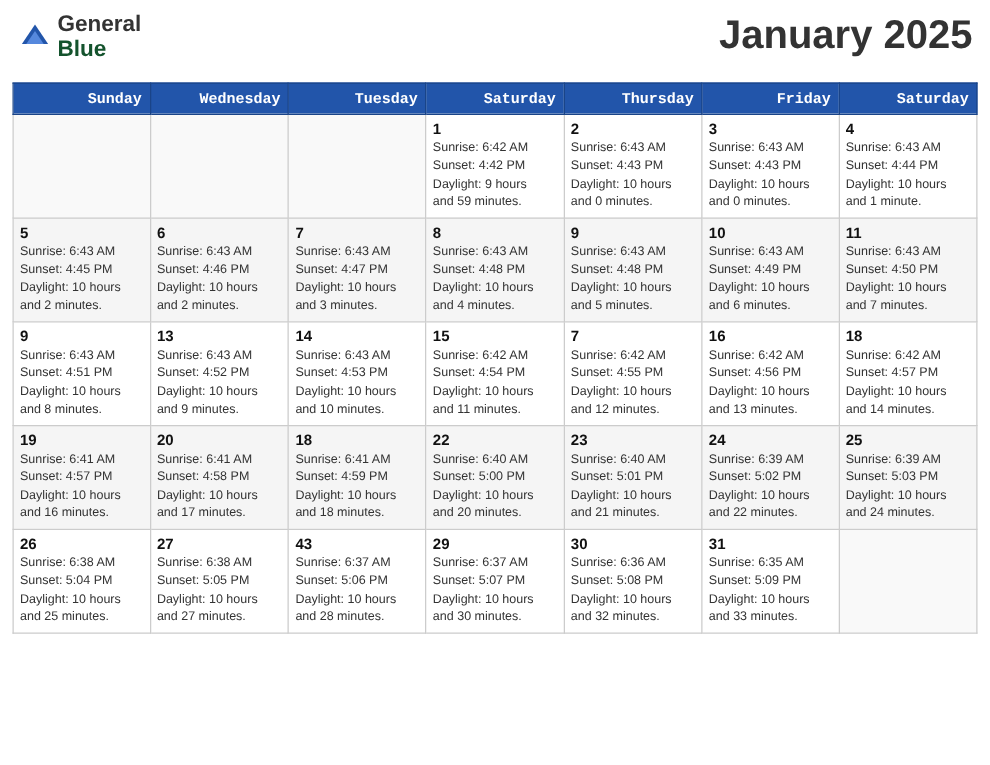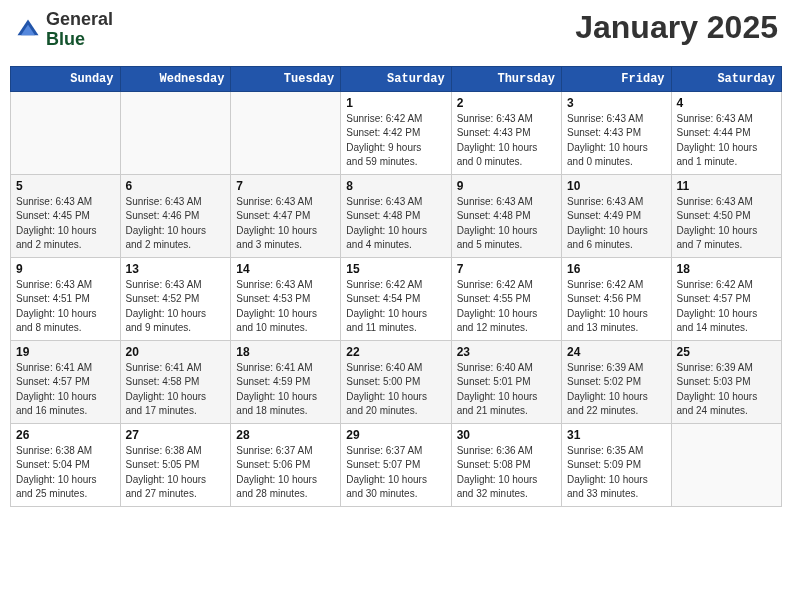--- a/index.html
+++ b/index.html
@@ -235,21 +235,21 @@
       <tr>
         <td>
           <div class="day-number">26</div>
           <div class="day-info">Sunrise: 6:38 AM<br>Sunset: 5:04 PM<br>Daylight: 10 hours<br>and 25 minutes.</div>
         </td>
         <td>
           <div class="day-number">27</div>
           <div class="day-info">Sunrise: 6:38 AM<br>Sunset: 5:05 PM<br>Daylight: 10 hours<br>and 27 minutes.</div>
         </td>
         <td>
-          <div class="day-number">28</div>
+          <div class="day-number">43</div>
           <div class="day-info">Sunrise: 6:37 AM<br>Sunset: 5:06 PM<br>Daylight: 10 hours<br>and 28 minutes.</div>
         </td>
         <td>
           <div class="day-number">29</div>
           <div class="day-info">Sunrise: 6:37 AM<br>Sunset: 5:07 PM<br>Daylight: 10 hours<br>and 30 minutes.</div>
         </td>
         <td>
           <div class="day-number">30</div>
           <div class="day-info">Sunrise: 6:36 AM<br>Sunset: 5:08 PM<br>Daylight: 10 hours<br>and 32 minutes.</div>
         </td>

